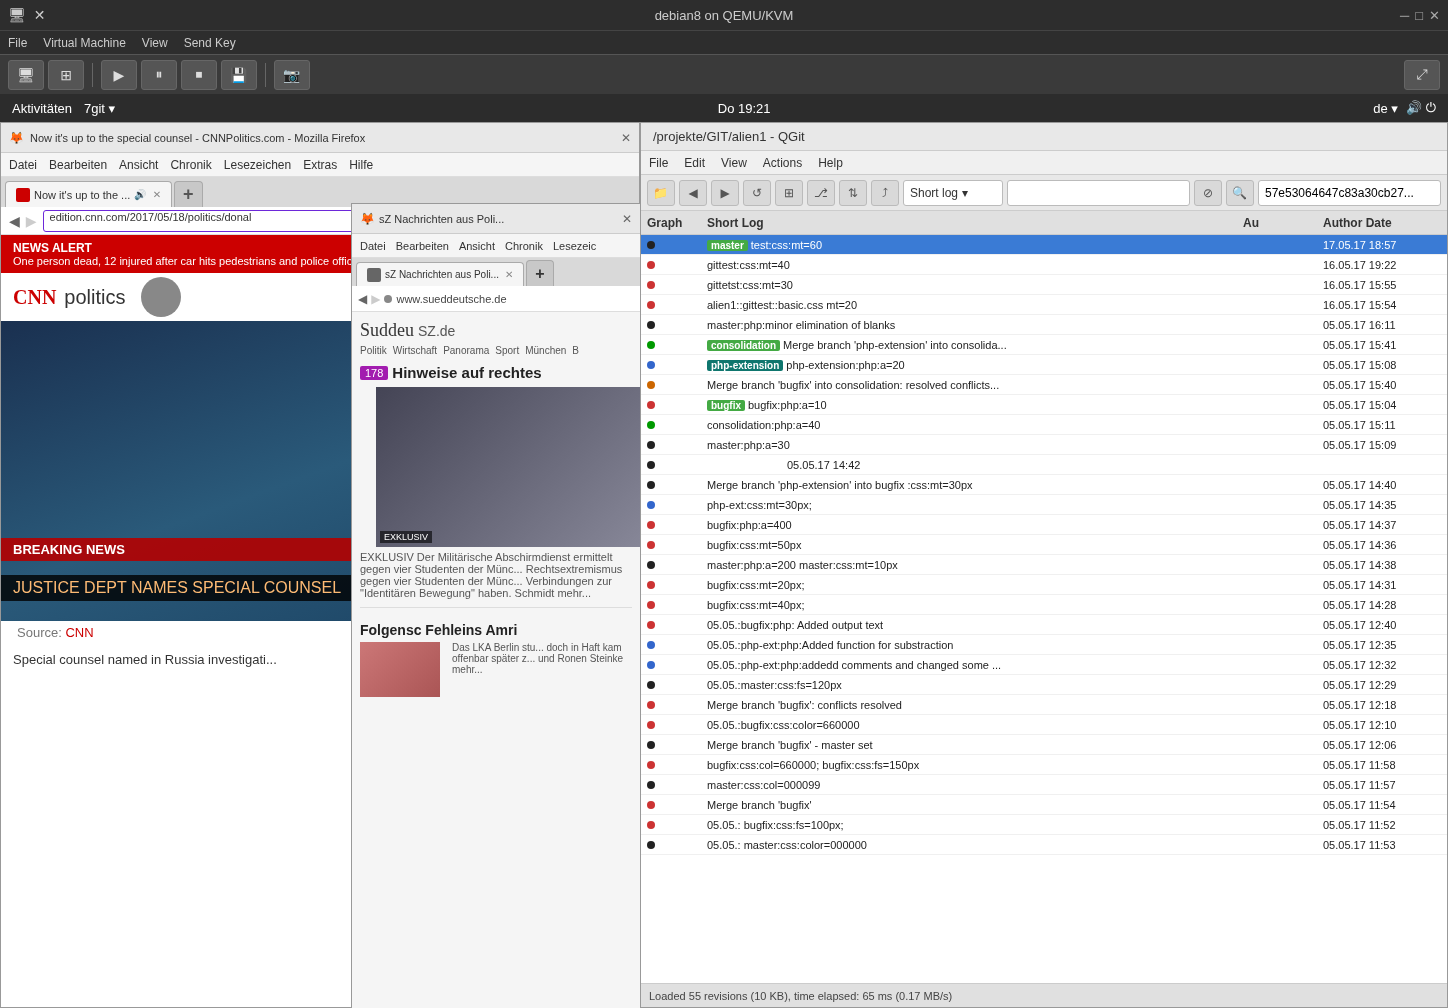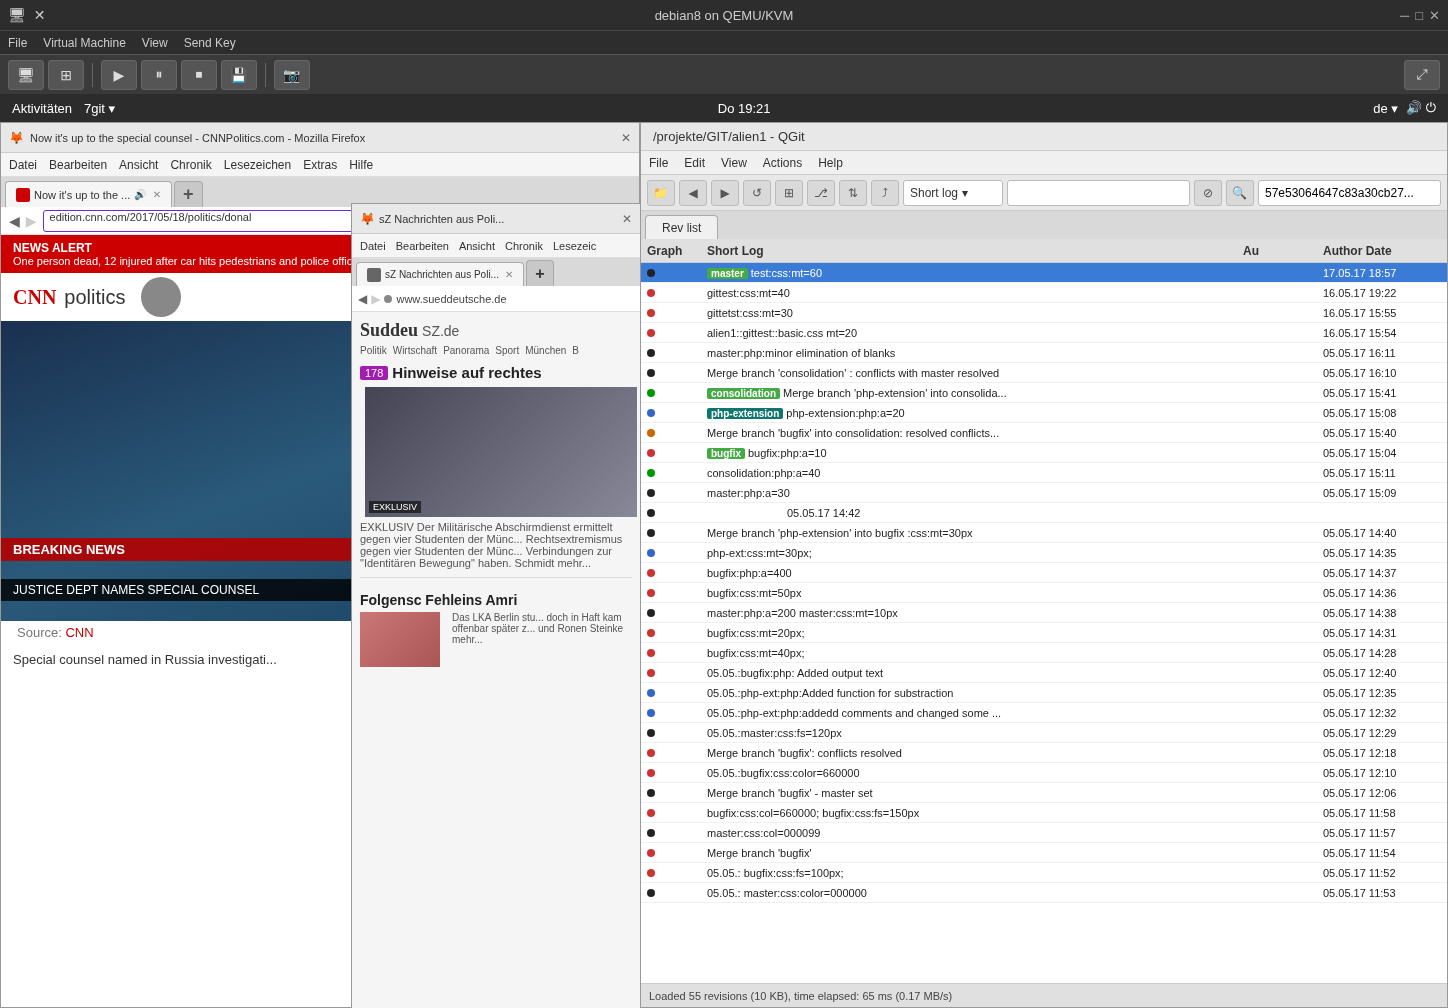--- a/index.html
+++ b/index.html
@@ -196,23 +196,23 @@
       padding: 4px 12px;
       font-size: 13px;
       font-weight: bold;
     }
     .cnn-headline-banner {
       position: absolute;
       bottom: 20px;
       left: 0;
       right: 0;
       background: rgba(0,0,0,0.8);
-      color: #ffffff;
+      color: #fdba74;
       padding: 4px 12px;
-      font-size: 12px;
+      font-size: 16px;
     }
     .cnn-article-text { padding: 8px 12px; font-size: 13px; color: #333; }
 
     
     .sz-overlay {
       position: absolute;
       top: 80px;
       left: 350px;
       width: 290px;
       height: 820px;
@@ -570,37 +570,37 @@
         <div class="firefox-tab" style="padding:0 8px; font-size:16px; font-weight:bold; background:#c8c8c8;">+</div>
       </div>
       <div class="sz-urlbar">
         <button class="nav-btn" style="font-size:12px;">◀</button>
         <button class="nav-btn" style="font-size:12px; color:#ccc;">▶</button>
         <div style="width:8px; height:8px; background:#888; border-radius:50%; display:inline-block;"></div>
         <span style="font-size:11px;">www.sueddeutsche.de</span>
       </div>
       <div class="sz-content">
         <div style="display:flex; align-items:baseline; gap:4px;">
-          <span class="sz-logo" style="font-size:18px; font-weight:bold;">Suddeu</span>
+          <span class="sz-logo" style="font-size:18px; font-weight:normal;">Suddeu</span>
           <span style="font-size:14px; color:#555;">SZ.de</span>
         </div>
         <div class="sz-nav">
           <span style="cursor:pointer;">Politik</span>
           <span style="cursor:pointer;">Wirtschaft</span>
           <span style="cursor:pointer;">Panorama</span>
           <span style="cursor:pointer;">Sport</span>
           <span style="cursor:pointer;">München</span>
           <span style="cursor:pointer;">B</span>
         </div>
         <div class="sz-article">
           <div style="display:flex; align-items:center; gap:4px;">
             <span class="sz-article-num" style="background:#a21caf; color:#fff; padding:1px 5px; border-radius:2px;">178</span>
             <span class="sz-article-title" style="font-size:15px; font-weight:bold;">Hinweise auf rechtes</span>
           </div>
-          <div class="sz-article-image" style="height:130px; background:linear-gradient(135deg, #445 0%, #889 100%); margin:4px 5px;">
+          <div class="sz-article-image" style="height:160px; background:linear-gradient(135deg, #445 0%, #889 100%); margin:4px 16px;">
             <div style="position:relative; height:100%; display:flex; align-items:flex-end;">
               <div style="position:absolute; bottom:4px; left:4px; background:rgba(0,0,0,0.6); color:#fff; font-size:9px; padding:1px 4px;">EXKLUSIV</div>
             </div>
           </div>
           <div class="sz-article-desc" style="font-size:11px;">EXKLUSIV Der Militärische Abschirmdienst ermittelt gegen vier Studenten der Münc... Rechtsextremismus gegen vier Studenten der Münc... Verbindungen zur "Identitären Bewegung" haben. Schmidt mehr...</div>
         </div>
         <div style="margin-top:8px; border-top:1px solid #ddd; padding-top:6px;">
           <div class="sz-article2-title">Folgensc Fehleins Amri</div>
           <div style="display:flex; gap:6px; margin-top:4px;">
             <div class="sz-article2-image" style="width:80px; height:55px; background:linear-gradient(135deg,#c77,#a55); flex-shrink:0;"></div>
@@ -633,25 +633,20 @@
       <div class="qgit-btn">⤴</div>
       <div class="qgit-dropdown">
         <span>Short log</span>
         <span>▾</span>
       </div>
       <input class="qgit-search" type="text" style="">
       <div class="qgit-btn">⊘</div>
       <div class="qgit-btn">🔍</div>
       <input style="flex: 1 1 0%; height: 26px; border: 1px solid rgb(187, 187, 187); border-radius: 3px; padding: 0px 6px; font-size: 12px;" type="text" value="57e53064647c83a30cb27...">
     </div>
-    <div class="qgit-tab-bar">
-      <div class="qgit-tab active">
-        <span>Rev list</span>
-      </div>
-    </div>
 
     <div class="revlist-container">
       <div class="revlist-header">
         <div class="col-graph">Graph</div>
         <div class="col-shortlog">Short Log</div>
         <div class="col-author">Au</div>
         <div class="col-date">Author Date</div>
       </div>
       <div class="revlist-body" id="revlist-body">
       <div class="rev-row selected">
@@ -689,28 +684,20 @@
           <div class="rev-row">
             <div class="rev-graph">
               <span style="width: 8px; height: 8px; border-radius: 50%; background: rgb(34, 34, 34); display: inline-block;"></span>
             </div>
             <div class="rev-shortlog"><span>master:php:minor elimination of blanks</span></div>
             <div class="rev-author"></div>
             <div class="rev-date">05.05.17 16:11</div>
           </div>
           <div class="rev-row">
             <div class="rev-graph">
-              <span style="width: 8px; height: 8px; border-radius: 50%; background: rgb(34, 34, 34); display: inline-block;"></span>
-            </div>
-            <div class="rev-shortlog"><span>Merge branch 'consolidation' : conflicts with master resolved</span></div>
-            <div class="rev-author"></div>
-            <div class="rev-date">05.05.17 16:10</div>
-          </div>
-          <div class="rev-row">
-            <div class="rev-graph">
               <span style="width: 8px; height: 8px; border-radius: 50%; background: rgb(0, 153, 0); display: inline-block;"></span>
             </div>
             <div class="rev-shortlog"><span class="branch-tag branch-consolidation">consolidation</span><span>Merge branch 'php-extension' into consolida...</span></div>
             <div class="rev-author"></div>
             <div class="rev-date">05.05.17 15:41</div>
           </div>
           <div class="rev-row">
             <div class="rev-graph">
               <span style="width: 8px; height: 8px; border-radius: 50%; background: rgb(51, 102, 204); display: inline-block;"></span>
             </div>

